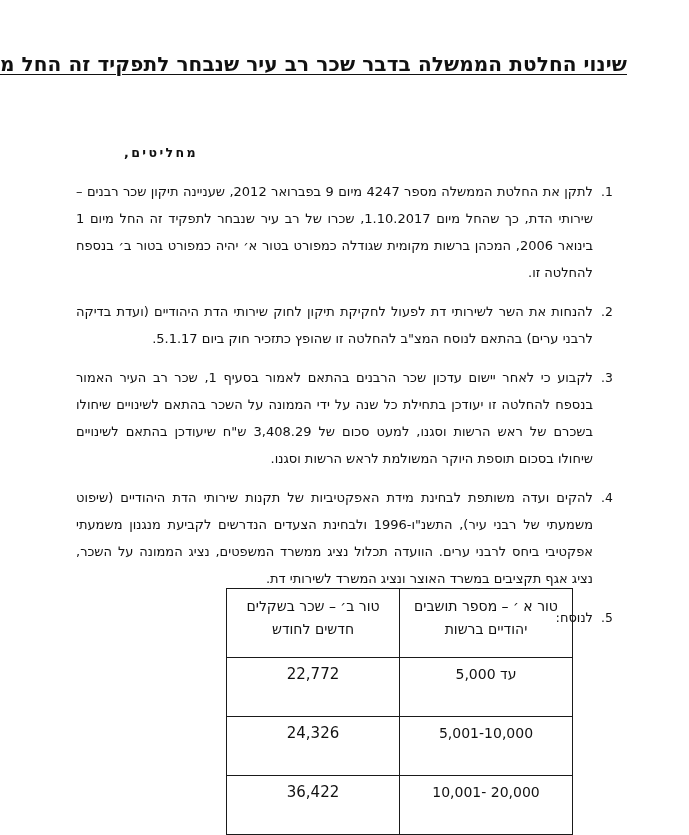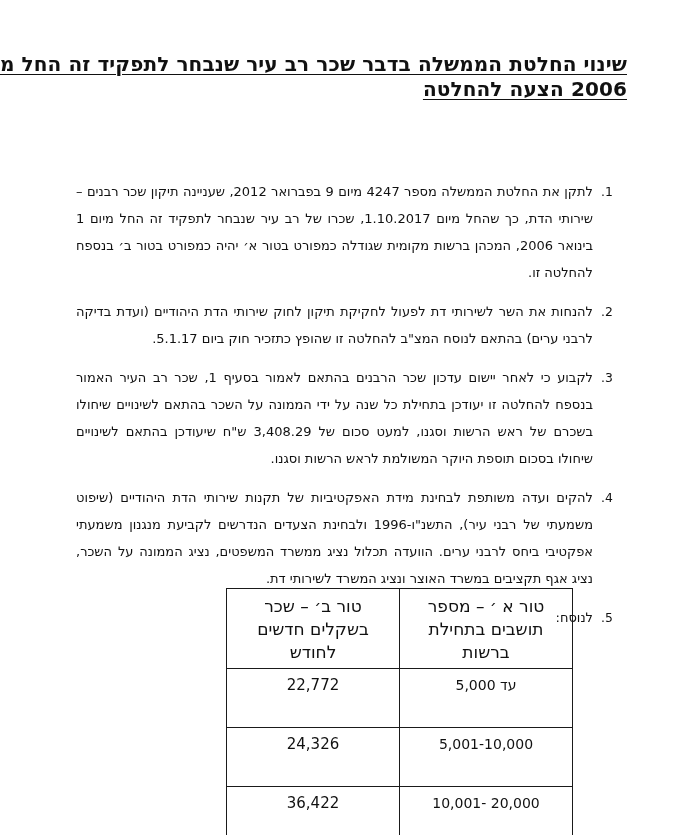--- a/index.html
+++ b/index.html
@@ -108,21 +108,21 @@
   }
   table.appendix th,
   table.appendix td {
     border: 1px solid #1a1a1a;
     vertical-align: top;
     padding: 6px 10px 4px 10px;
     text-align: center;
   }
   table.appendix th {
     font-weight: normal;
-    font-size: 17px;
+    font-size: 14px;
     line-height: 23px;
     height: 58px;
   }
   table.appendix td {
     height: 48px;
   }
   td.col-a {
     font-size: 14px;
     line-height: 20px;
   }
@@ -133,23 +133,23 @@
     margin-top: 25px;
   }
 </style>
 </head>
 <body>
 
 <div class="page">
 
   <div class="doc-title">
     <span class="tline tline-1">שינוי החלטת הממשלה בדבר שכר רב עיר שנבחר לתפקיד זה החל מיום 1 בינואר</span>
-    <span class="tline tline-2">2006 הצעה להחלטה</span>
   </div>
 
+  <div class="decide-label">מחליטים,</div>
 
   <div class="clauses">
 
     <div class="clause">
       <span class="clause-num">.1</span>
       <span class="clause-body">לתקן את החלטת הממשלה מספר 4247 מיום 9 בפברואר 2012, שעניינה תיקון שכר רבנים – שירותי הדת, כך שהחל מיום 1.10.2017, שכרו של רב עיר שנבחר לתפקיד זה החל מיום 1 בינואר 2006, המכהן ברשות מקומית שגודלה כמפורט בטור א׳ יהיה כמפורט בטור ב׳  בנספח להחלטה זו.</span>
     </div>
 
     <div class="clause">
       <span class="clause-num">.2</span>
@@ -170,21 +170,21 @@
       <span class="clause-num">.5</span>
       <span class="clause-body">לנוסח:</span>
     </div>
 
   </div>
 
   <div class="appendix-wrap">
     <table class="appendix">
       <thead>
         <tr>
-          <th class="col-a">טור א ׳ – מספר תושבים בתחילת ברשות</th>
+          <th class="col-a">טור א ׳ – מספר תושבים יהודיים ברשות</th>
           <th class="col-b">טור ב׳ – שכר בשקלים חדשים לחודש</th>
         </tr>
       </thead>
       <tbody>
         <tr>
           <td class="col-a">עד 5,000</td>
           <td class="col-b">22,772</td>
         </tr>
         <tr>
           <td class="col-a">5,001-10,000</td>

